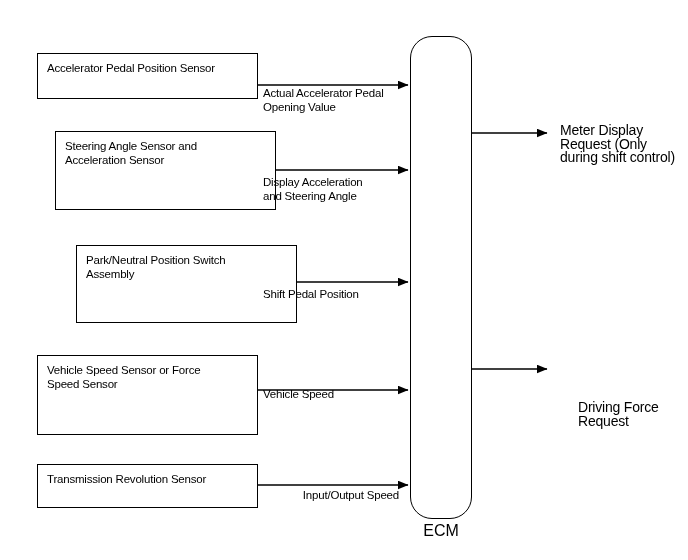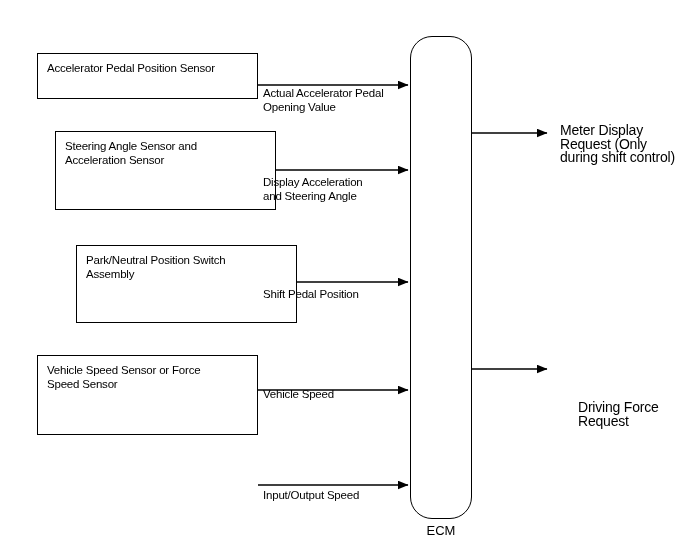--- a/index.html
+++ b/index.html
@@ -43,21 +43,21 @@
   }
   .ecm-box {
     position: absolute;
     box-sizing: border-box;
     border: 1.7px solid #000000;
     border-radius: 22px;
     background: #ffffff;
   }
   .ecm-caption {
     position: absolute;
-    font-size: 13px;
+    font-size: 16px;
     line-height: 13px;
     text-align: center;
     color: #000000;
   }
   .edge-label {
     position: absolute;
     font-size: 11.5px;
     line-height: 13.5px;
     letter-spacing: -0.2px;
     white-space: pre-line;
@@ -106,35 +106,38 @@
   <div class="node-box" style="left:37px; top:245px; width:221px; height:78px;margin-left:39px;">
     <div class="node-label">Park/Neutral Position Switch
 Assembly</div>
   </div>
 
   <div class="node-box" style="left:37px; top:355px; width:221px; height:80px;">
     <div class="node-label">Vehicle Speed Sensor or Force
 Speed Sensor</div>
   </div>
 
+  <div class="node-box" style="left:37px; top:464px; width:221px; height:44px;">
+    <div class="node-label">Transmission Revolution Sensor</div>
+  </div>
 
   <div class="ecm-box" style="left:410px; top:36px; width:62px; height:483px;"></div>
   <div class="ecm-caption" style="left:410px; top:524px; width:62px;">ECM</div>
 
   <div class="edge-label" style="left:263px; top:87px; width:145px;">Actual Accelerator Pedal
 Opening Value</div>
 
   <div class="edge-label" style="left:263px; top:176px; width:145px;">Display Acceleration
 and Steering Angle</div>
 
   <div class="edge-label" style="left:263px; top:288px; width:145px;">Shift Pedal Position</div>
 
   <div class="edge-label" style="left:263px; top:388px; width:145px;">Vehicle Speed</div>
 
-  <div class="edge-label" style="left:263px; top:489px; width:145px;">Input/Output Speed</div>
+  <div class="edge-label" style="left:254px; top:489px; width:145px;text-align:right;">Input/Output Speed</div>
 
   <div class="out-label" style="left:560px; top:124px; width:125px;">Meter Display
 Request (Only
 during shift control)</div>
 
   <div class="out-label" style="left:578px; top:361px; width:125px;margin-top:40px;">Driving Force
 Request</div>
 
 </div>
 

